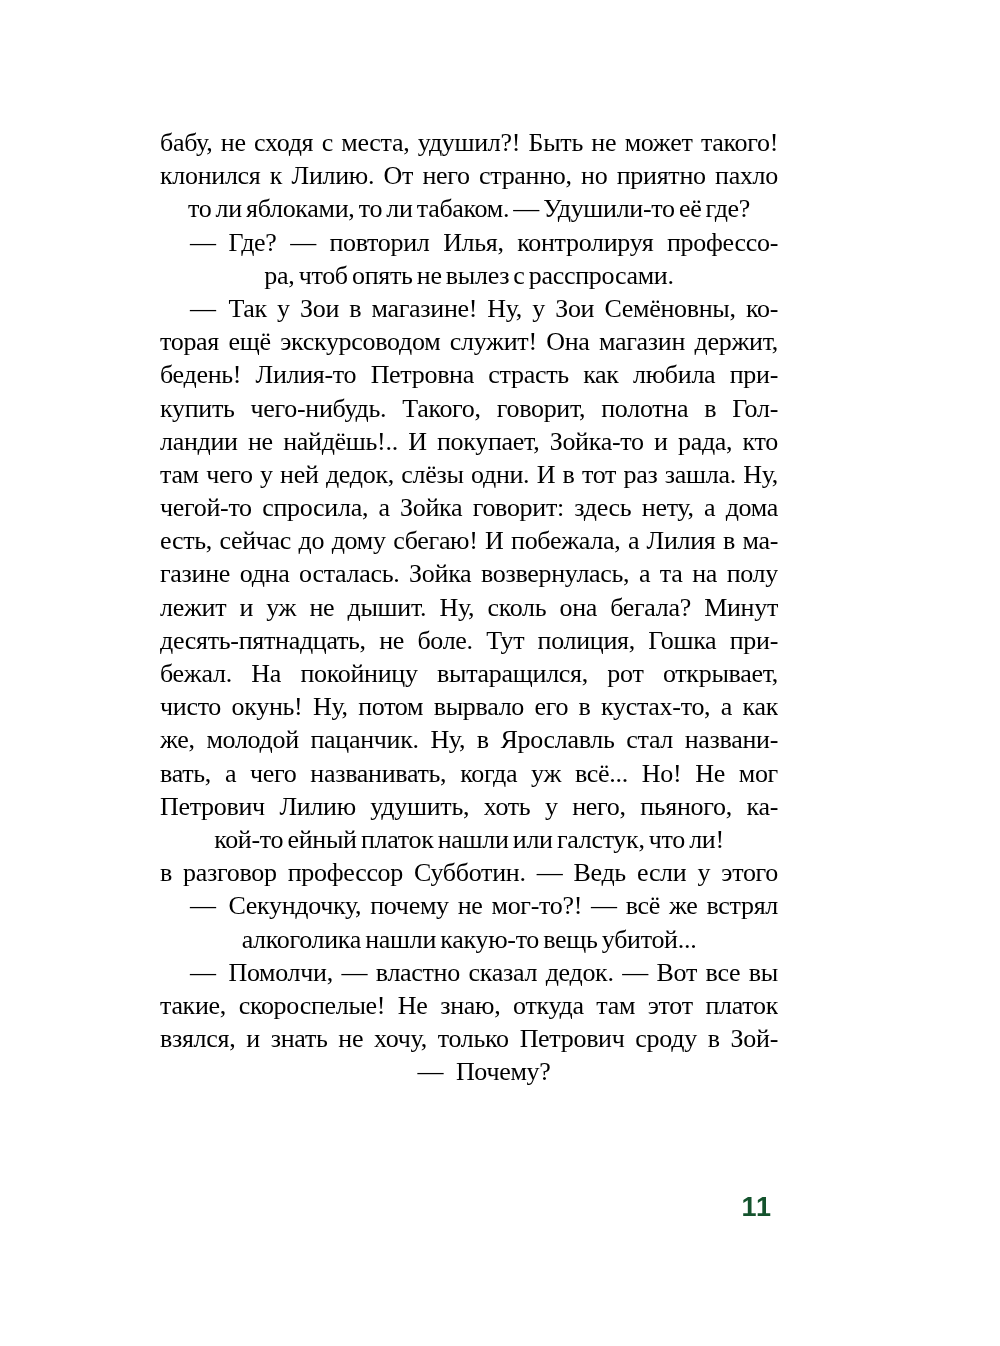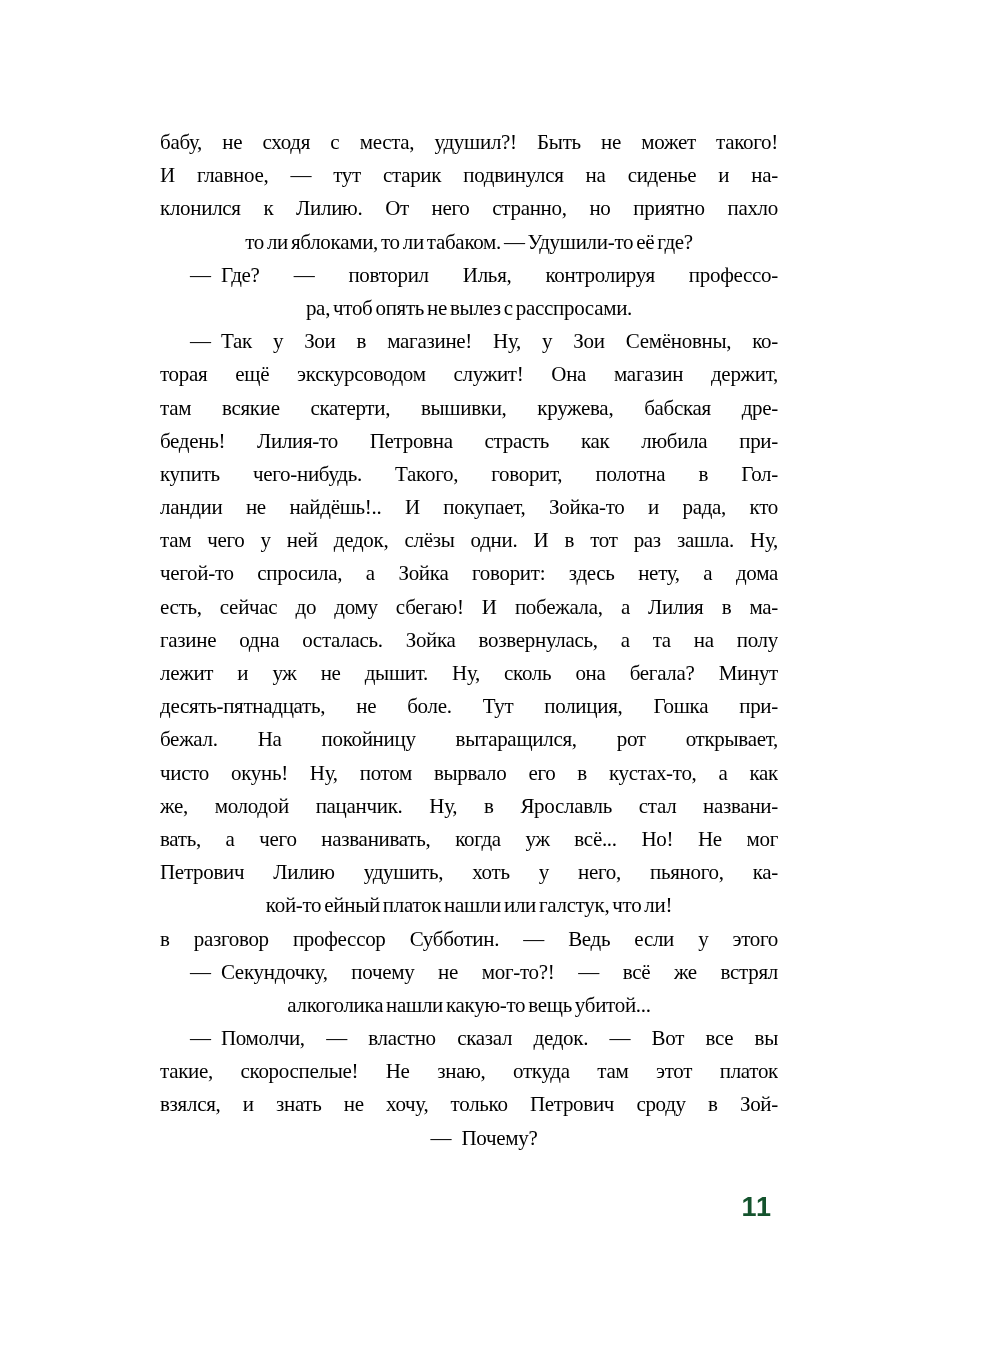--- a/index.html
+++ b/index.html
@@ -24,21 +24,21 @@
     top: 126px;
     width: 618px;
     color: #000000;
     font-family: "Liberation Serif", serif;
   }
   .paragraph {
     margin: 0;
     padding: 0;
   }
   .line {
-    font-size: 21px;
+    font-size: 26px;
     line-height: 33.2px;
     height: 33.2px;
     overflow: hidden;
     word-spacing: -2px;
     letter-spacing: -0.3px;
     white-space: normal;
   }
   .line.fill {
     text-align: justify;
   }
@@ -69,32 +69,30 @@
     letter-spacing: 1px;
   }
 </style>
 </head>
 <body>
 
 <div class="page">
   <div class="text-block" id="text-block">
       <div class="paragraph">
         <div class="line fill">бабу, не сходя с места, удушил?! Быть не может такого!</div>
-        <div class="line fill">И главное, — тут старик подвинулся на сиденье и на-</div>
         <div class="line fill">клонился к Лилию. От него странно, но приятно пахло</div>
         <div class="line last">то ли яблоками, то ли табаком. — Удушили-то её где?</div>
       </div>
       <div class="paragraph">
         <div class="line fill indent">— Где? — повторил Илья, контролируя профессо-</div>
         <div class="line last">ра, чтоб опять не вылез с расспросами.</div>
       </div>
       <div class="paragraph">
         <div class="line fill indent">— Так у Зои в магазине! Ну, у Зои Семёновны, ко-</div>
         <div class="line fill">торая ещё экскурсоводом служит! Она магазин держит,</div>
-        <div class="line fill">там всякие скатерти, вышивки, кружева, бабская дре-</div>
         <div class="line fill">бедень! Лилия-то Петровна страсть как любила при-</div>
         <div class="line fill">купить чего-нибудь. Такого, говорит, полотна в Гол-</div>
         <div class="line fill">ландии не найдёшь!.. И покупает, Зойка-то и рада, кто</div>
         <div class="line fill">там чего у ней дедок, слёзы одни. И в тот раз зашла. Ну,</div>
         <div class="line fill">чегой-то спросила, а Зойка говорит: здесь нету, а дома</div>
         <div class="line fill">есть, сейчас до дому сбегаю! И побежала, а Лилия в ма-</div>
         <div class="line fill">газине одна осталась. Зойка возвернулась, а та на полу</div>
         <div class="line fill">лежит и уж не дышит. Ну, сколь она бегала? Минут</div>
         <div class="line fill">десять-пятнадцать, не боле. Тут полиция, Гошка при-</div>
         <div class="line fill">бежал. На покойницу вытаращился, рот открывает,</div>

